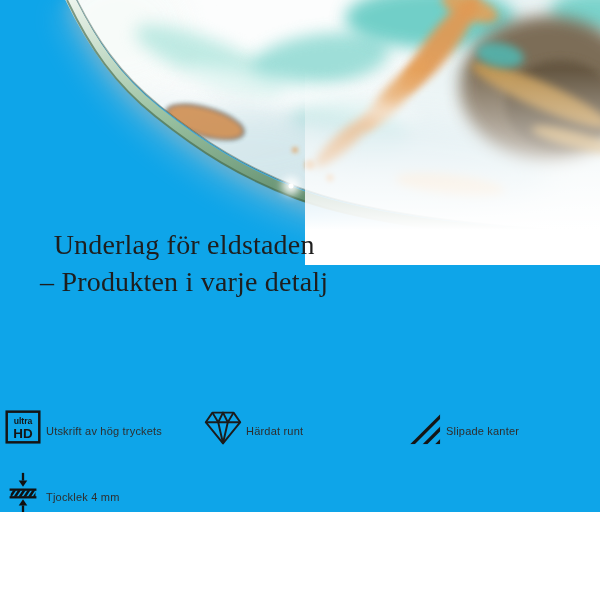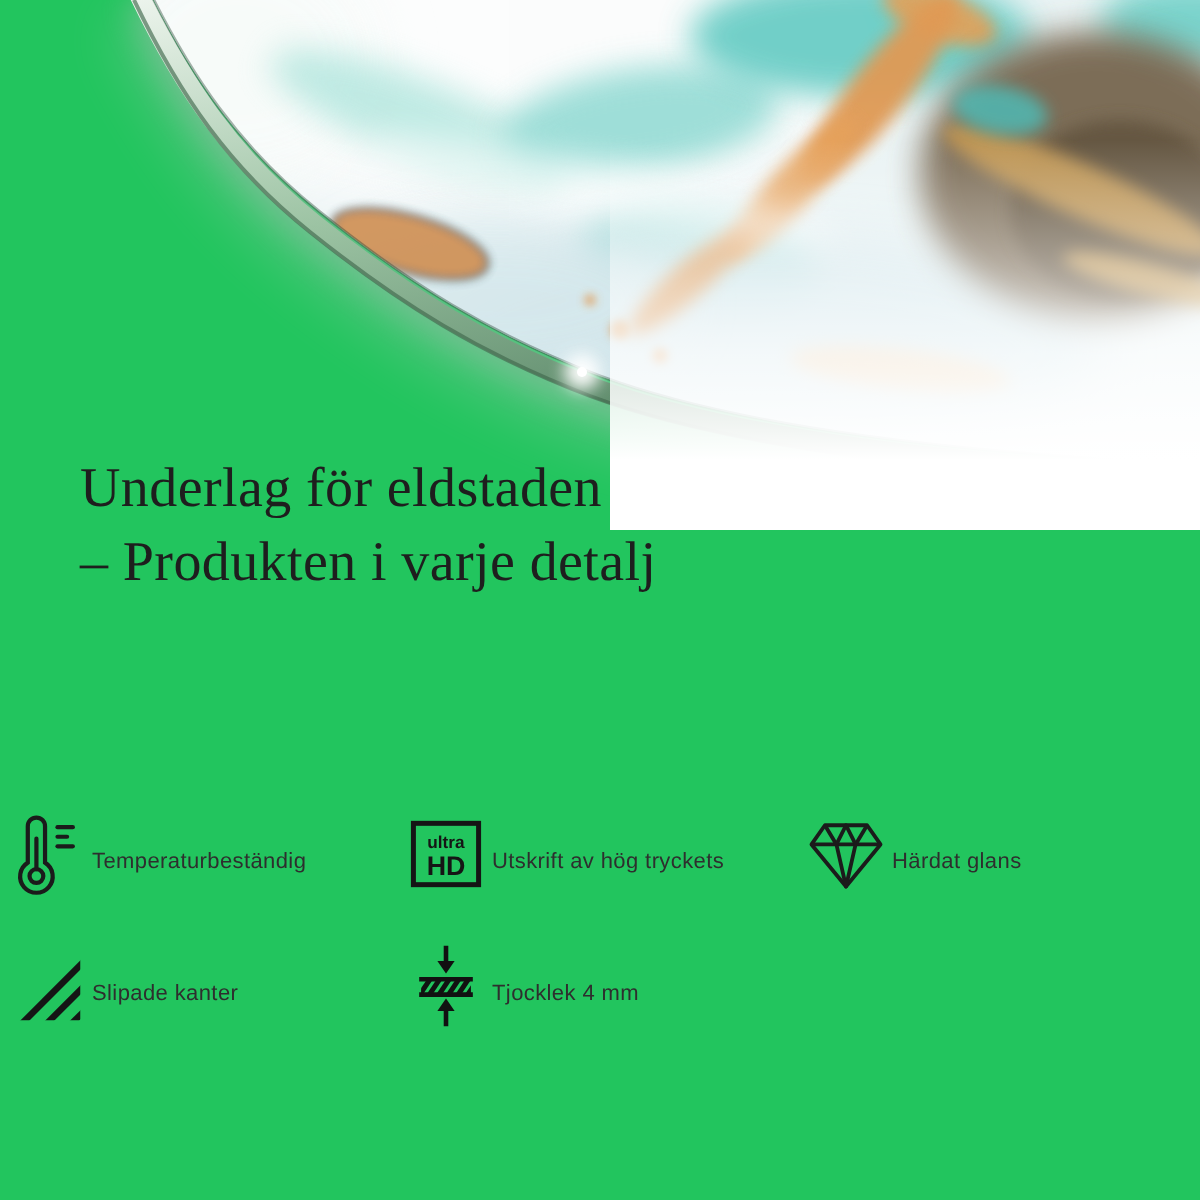--- a/index.html
+++ b/index.html
@@ -1,18 +1,18 @@
 <!DOCTYPE html>
 <html><head>
 <meta charset="utf-8">
 <style>
   html,body{margin:0;padding:0;background:#fff;}
   .screen{
-    position:relative;width:600px;height:600px;background:#22c55e;
-    overflow:hidden;font-family:"Liberation Sans", sans-serif;
+    position:relative;width:600px;height:512px;background:#0ea5e9;
+    overflow:hidden;font-family:"Liberation Sans", sans-serif;text-align:center;
   }
   .banner{position:absolute;top:0;left:0;width:600px;height:265px;}
   .heading{
     position:absolute;left:40px;top:226px;margin:0;
     font-family:"Liberation Serif","DejaVu Serif",serif;
     font-weight:400;font-size:28px;line-height:37px;color:#1e1e1e;
     letter-spacing:.2px;
   }
   .paragraph{
     position:absolute;left:40px;top:308px;width:532px;margin:0;
@@ -112,35 +112,20 @@
       <line x1="0" y1="-22" x2="0" y2="22" stroke="#ffffff" stroke-width="2" filter="url(#b2)"></line>
       <circle r="2.5" fill="#ffffff"></circle>
     </g>
   </svg>
 
   <h1 class="heading"><span>Underlag för eldstaden</span><br><span>– Produkten i varje detalj</span></h1>
 
 
   <div class="features">
 
-    <div class="feature">
-      <div class="icon-box">
-        <svg viewBox="0 0 48 48" width="46" height="46">
-          <g fill="none" stroke="#1b1b1b" stroke-width="2.2" stroke-linecap="round">
-            <path d="M14.5,9.5 a4.5,4.5 0 0 1 9,0 V28.5 a8.5,8.5 0 1 1 -9,0 Z"></path>
-            <circle cx="19" cy="35.5" r="3.6"></circle>
-            <line x1="19" y1="31.9" x2="19" y2="16"></line>
-            <line x1="30" y1="10" x2="38" y2="10"></line>
-            <line x1="30" y1="15" x2="35" y2="15"></line>
-            <line x1="30" y1="20" x2="38" y2="20"></line>
-          </g>
-        </svg>
-      </div>
-      <div class="feature-label">Temperaturbeständig</div>
-    </div>
 
     <div class="feature">
       <div class="icon-box">
         <svg viewBox="0 0 48 48" width="46" height="46">
           <rect x="7" y="8" width="34" height="32" fill="none" stroke="#151515" stroke-width="2.6"></rect>
           <text x="24" y="21" text-anchor="middle" font-family="Liberation Sans, sans-serif" font-size="9" font-weight="bold" fill="#151515">ultra</text>
           <text x="24" y="35" text-anchor="middle" font-family="Liberation Sans, sans-serif" font-size="14" font-weight="bold" fill="#151515">HD</text>
         </svg>
       </div>
       <div class="feature-label">Utskrift av hög tryckets</div>
@@ -151,21 +136,21 @@
       <div class="icon-box">
         <svg viewBox="0 0 48 48" width="46" height="46">
           <g fill="none" stroke="#1b1b1b" stroke-width="2" stroke-linejoin="round">
             <path d="M13,9 L35,9 L42,19 L24,41 L6,19 Z"></path>
             <path d="M6,19 L42,19"></path>
             <path d="M13,9 L19,19 L24,41 L29,19 L35,9"></path>
             <path d="M19,19 L24,9 L29,19"></path>
           </g>
         </svg>
       </div>
-      <div class="feature-label">Härdat glans</div>
+      <div class="feature-label">Härdat runt</div>
     </div>
 
     <div class="feature">
       <div class="icon-box">
         <svg viewBox="0 0 48 48" width="46" height="46">
           <defs>
             <clipPath id="triClip">
                 <path d="M5,42 L42,5 L42,42 Z"></path>
               </clipPath>
           </defs>

